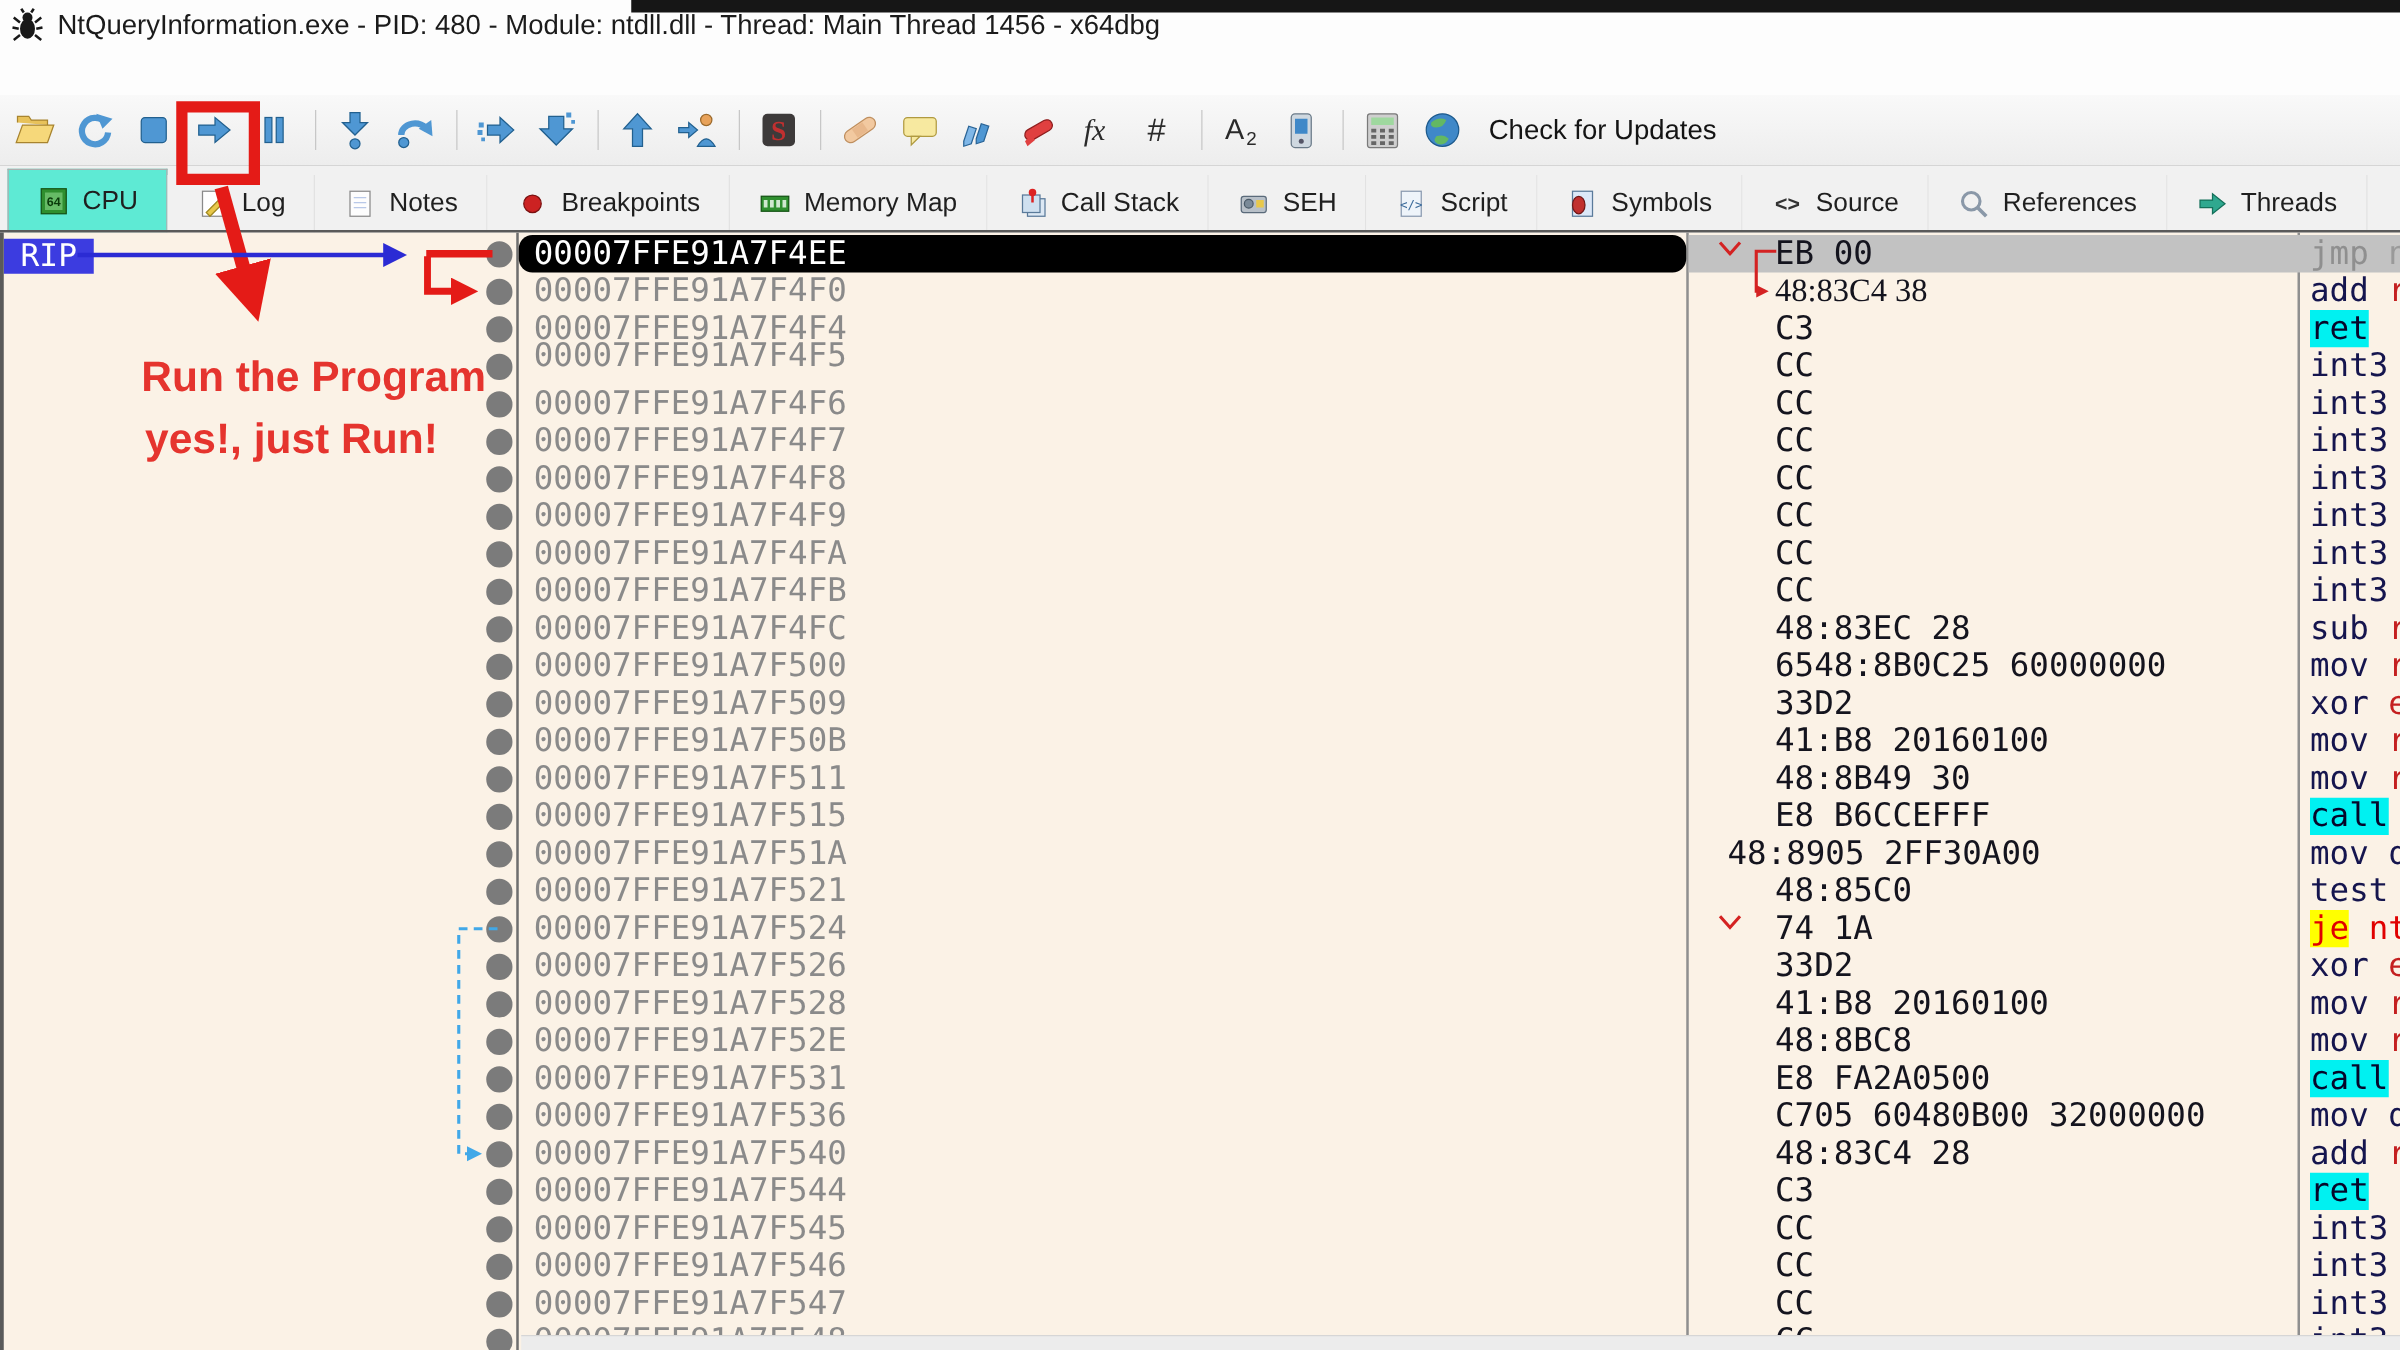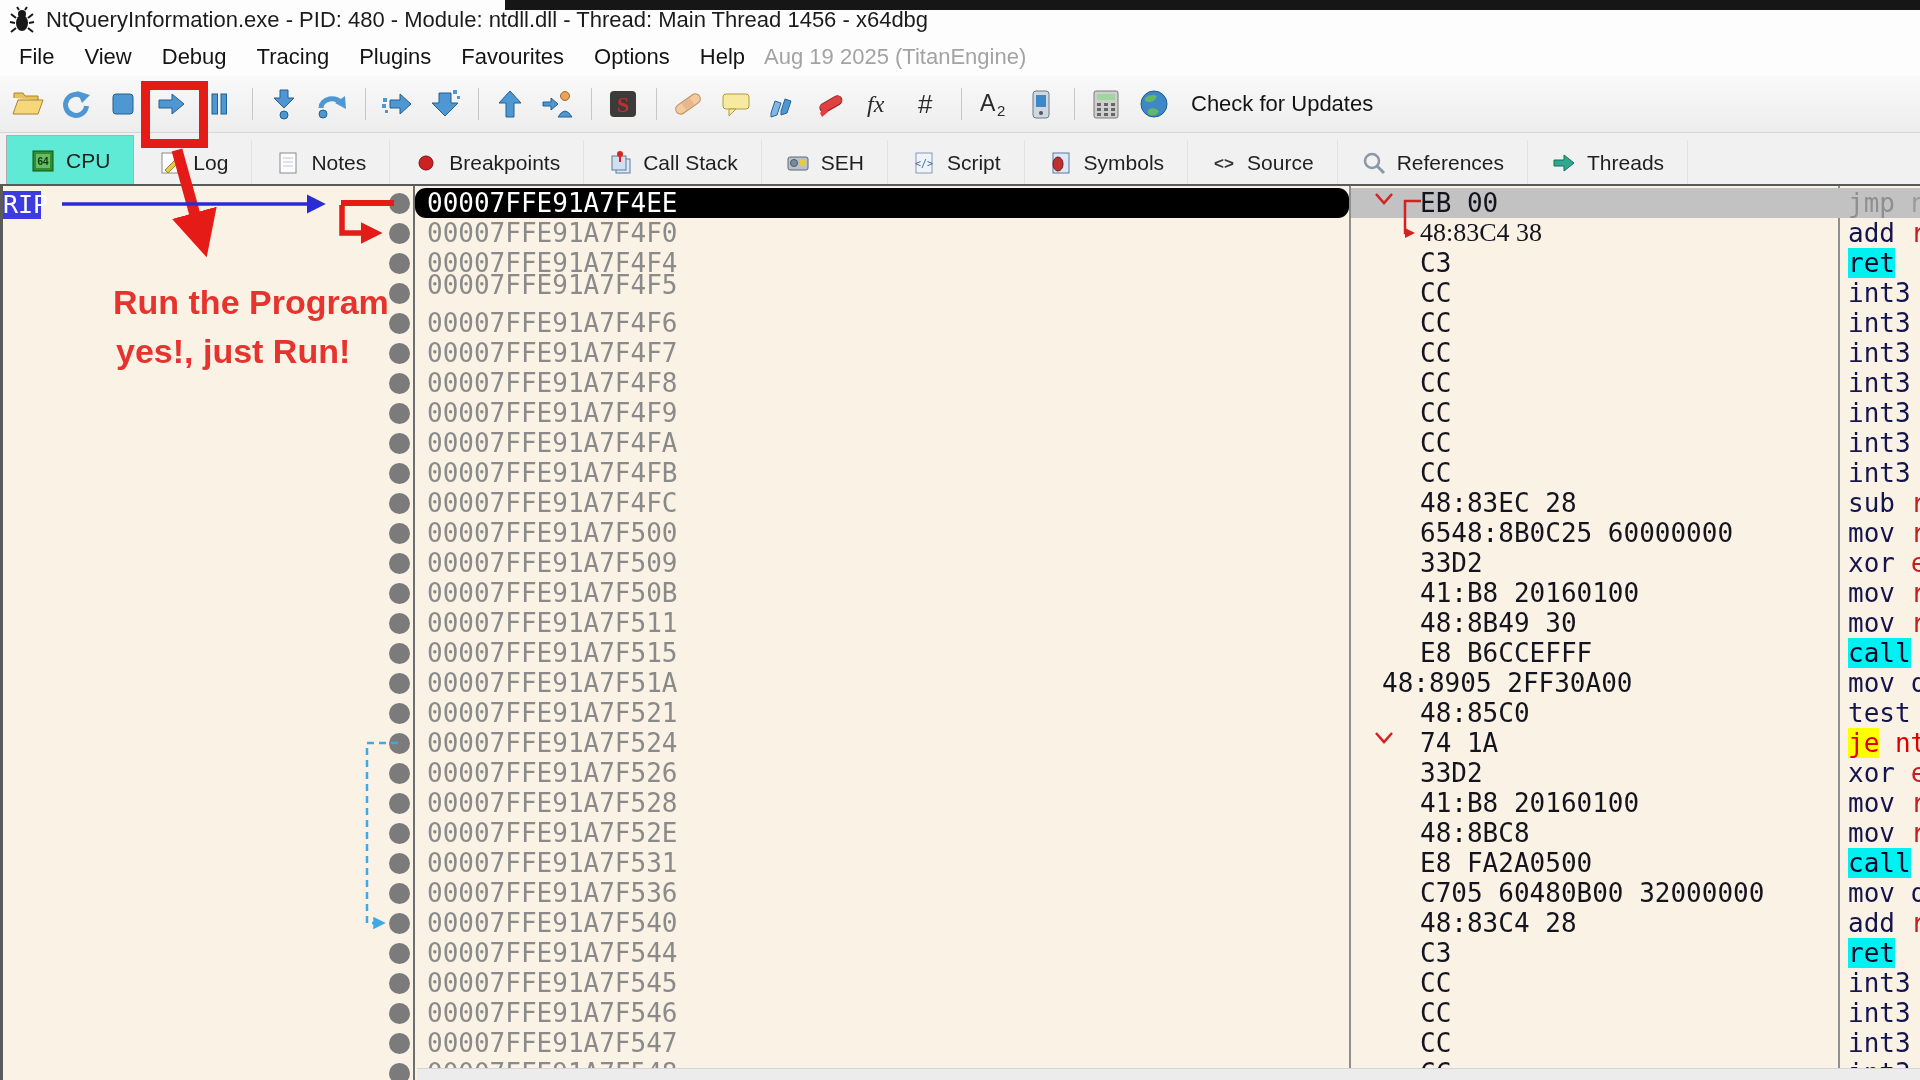--- a/index.html
+++ b/index.html
@@ -54,21 +54,21 @@
            font:26px/30px "DejaVu Sans Mono", monospace; color:#14141e; white-space:pre; overflow:hidden; }
   .mnem { position:absolute; left:1848px; width:72px; height:30px;
           font:26px/30px "DejaVu Sans Mono", monospace; color:#15154e; white-space:pre; overflow:hidden; }
   .hl-cyan { background:#00F1F1; color:#06062a; }
   .hl-yellow { background:#FFFF00; color:#E00000; }
   .mn-sel { color:#8f8f8f; }
   .op-reg { color:#c42020; }
   .op-mem { color:#15154e; }
   .op-sym { color:#e00000; }
   .op-sel { color:#9a9a9a; }
-  .rip { position:absolute; left:3px; top:5px; width:38px; height:28px; background:#3c3ce0; color:#fff;
+  .rip { position:absolute; left:3px; top:5px; width:72px; height:28px; background:#3c3ce0; color:#fff;
          font:25px/28px "DejaVu Sans Mono", monospace; text-align:center; }
   .hstrip { position:absolute; left:417px; top:882px; width:1503px; height:12px;
             background:#ececec; border-top:1px solid #d6d6d6; z-index:20; }
 
   
   .ann { position:absolute; z-index:86; color:#e5342e; font-weight:bold; font-size:34px; white-space:nowrap; }
   #overlay { position:absolute; left:0; top:0; width:1920px; height:1080px; z-index:90; pointer-events:none; }
 </style>
 </head>
 <body>
@@ -89,33 +89,20 @@
           <line x1="10" y1="4" x2="8" y2="1"></line>
             <line x1="16" y1="4" x2="18" y2="1"></line>
         </g>
         <circle cx="13" cy="8" r="4" fill="#181818"></circle>
         <ellipse cx="13" cy="17" rx="6" ry="8" fill="#181818"></ellipse>
       </svg>
     </span>
     <span class="title-text">NtQueryInformation.exe - PID: 480 - Module: ntdll.dll - Thread: Main Thread 1456 - x64dbg</span>
   </div>
 
-  <div class="menubar">
-    <span id="menu-items" style="display: flex;">
-        <span class="menu-item">File</span>
-        <span class="menu-item">View</span>
-        <span class="menu-item">Debug</span>
-        <span class="menu-item">Tracing</span>
-        <span class="menu-item">Plugins</span>
-        <span class="menu-item">Favourites</span>
-        <span class="menu-item">Options</span>
-        <span class="menu-item">Help</span>
-      </span>
-    <span class="build-info">Aug 19 2025 (TitanEngine)</span>
-  </div>
 
   <div class="toolbar">
       <span id="toolbar-items" style="display:flex;align-items:center;">
         <span class="tool">
           <svg width="34" height="34">
             <path d="M4,11 v-5 h9 l2,3 h13 v4" fill="#e8c25a" stroke="#a8842f"></path>
             <path d="M3,27 l5,-14 h25 l-5,14 z" fill="#f6d87a" stroke="#a8842f"></path>
           </svg>
         </span>
         <span class="tool">
@@ -306,20 +293,34 @@
         </span>
         <span>Notes</span>
       </div>
       <div class="tab">
         <span class="ticon">
           <svg width="26" height="26">
             <circle cx="13" cy="13" r="7" fill="#cc2222" stroke="#7a1010"></circle>
           </svg>
         </span>
         <span>Breakpoints</span>
+      </div>
+      <div class="tab">
+        <span class="ticon">
+          <svg width="26" height="26">
+            <rect x="2" y="7" width="22" height="12" fill="#2f8f2f" stroke="#145214"></rect>
+            <g fill="#cfe8cf">
+              <rect x="4" y="10" width="3" height="6"></rect>
+              <rect x="9" y="10" width="3" height="6"></rect>
+              <rect x="14" y="10" width="3" height="6"></rect>
+              <rect x="19" y="10" width="3" height="6"></rect>
+            </g>
+          </svg>
+        </span>
+        <span>Memory Map</span>
       </div>
       <div class="tab">
         <span class="ticon">
           <svg width="26" height="26">
             <rect x="9" y="9" width="14" height="14" fill="#dce8f4" stroke="#5a7a9a"></rect>
             <rect x="5" y="6" width="14" height="14" fill="#cfe0f0" stroke="#5a7a9a"></rect>
             <circle cx="13" cy="4" r="3" fill="#dd2222"></circle>
             <line x1="13" y1="6" x2="13" y2="12" stroke="#dd2222" stroke-width="2"></line>
           </svg>
         </span>

